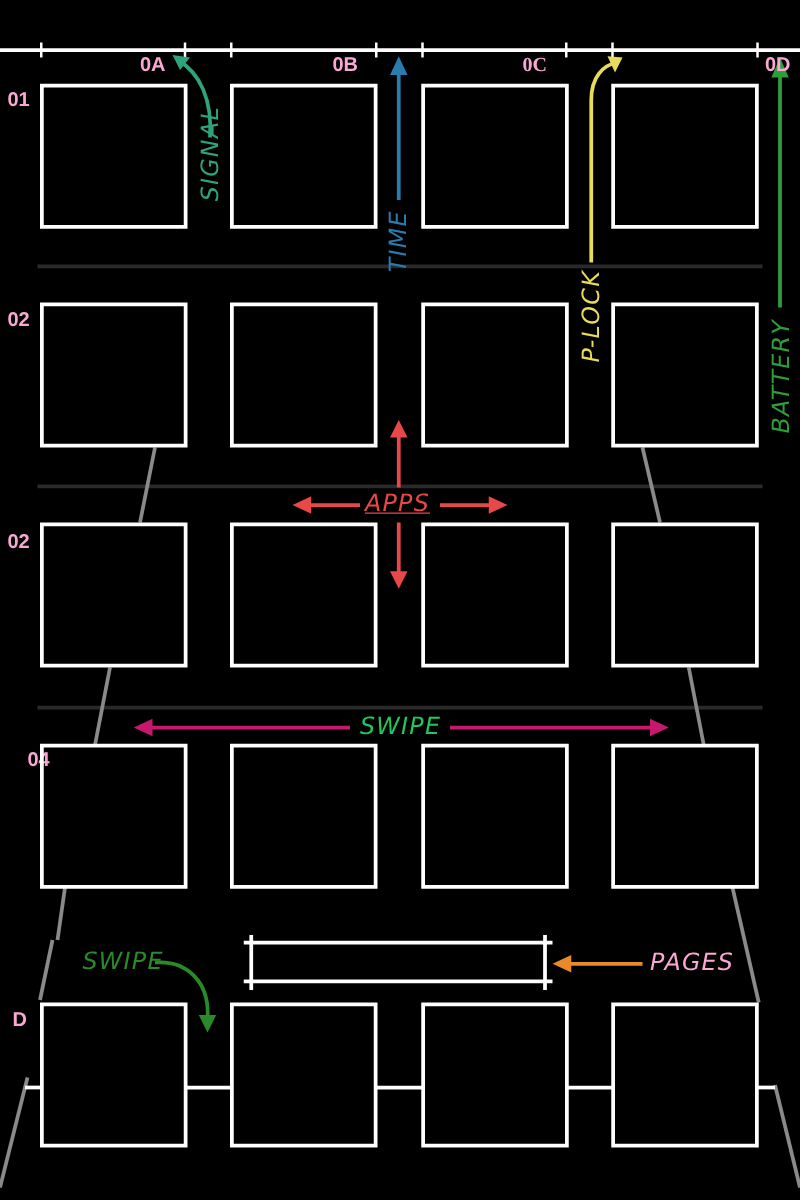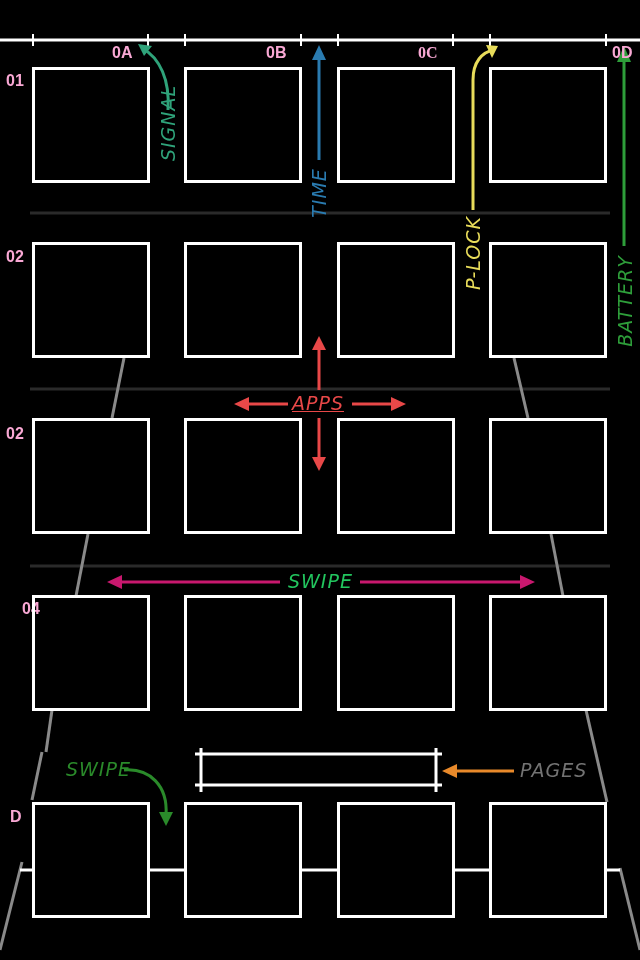--- a/index.html
+++ b/index.html
@@ -132,13 +132,13 @@
 <div class="slot" style="left:337px;top:802px;width:118px;height:116px;"></div>
 <div class="slot" style="left:489px;top:802px;width:118px;height:116px;"></div>
 
 <div class="anno" style="left:118px;top:112px;color:#2fa37a;transform:rotate(-90deg);transform-origin:50% 50%;width:100px;text-align:center;">SIGNAL</div>
 <div class="anno" style="left:284px;top:182px;color:#2a7bb0;transform:rotate(-90deg);transform-origin:50% 50%;width:70px;text-align:center;">TIME</div>
 <div class="anno" style="left:428px;top:242px;color:#e8dc5a;transform:rotate(-90deg);transform-origin:50% 50%;width:90px;text-align:center;">P-LOCK</div>
 <div class="anno" style="left:570px;top:290px;color:#2e9e3a;transform:rotate(-90deg);transform-origin:50% 50%;width:110px;text-align:center;">BATTERY</div>
 <div class="anno" style="left:292px;top:392px;color:#e84848;text-decoration:underline;">APPS</div>
 <div class="anno" style="left:288px;top:570px;color:#22c55e;">SWIPE</div>
 <div class="anno" style="left:66px;top:758px;color:#2a8a2a;">SWIPE</div>
-<div class="anno" style="left:520px;top:759px;color:#737373;">PAGES</div>
+<div class="anno" style="left:520px;top:759px;color:#f9a8d4;">PAGES</div>
 
 </body></html>

